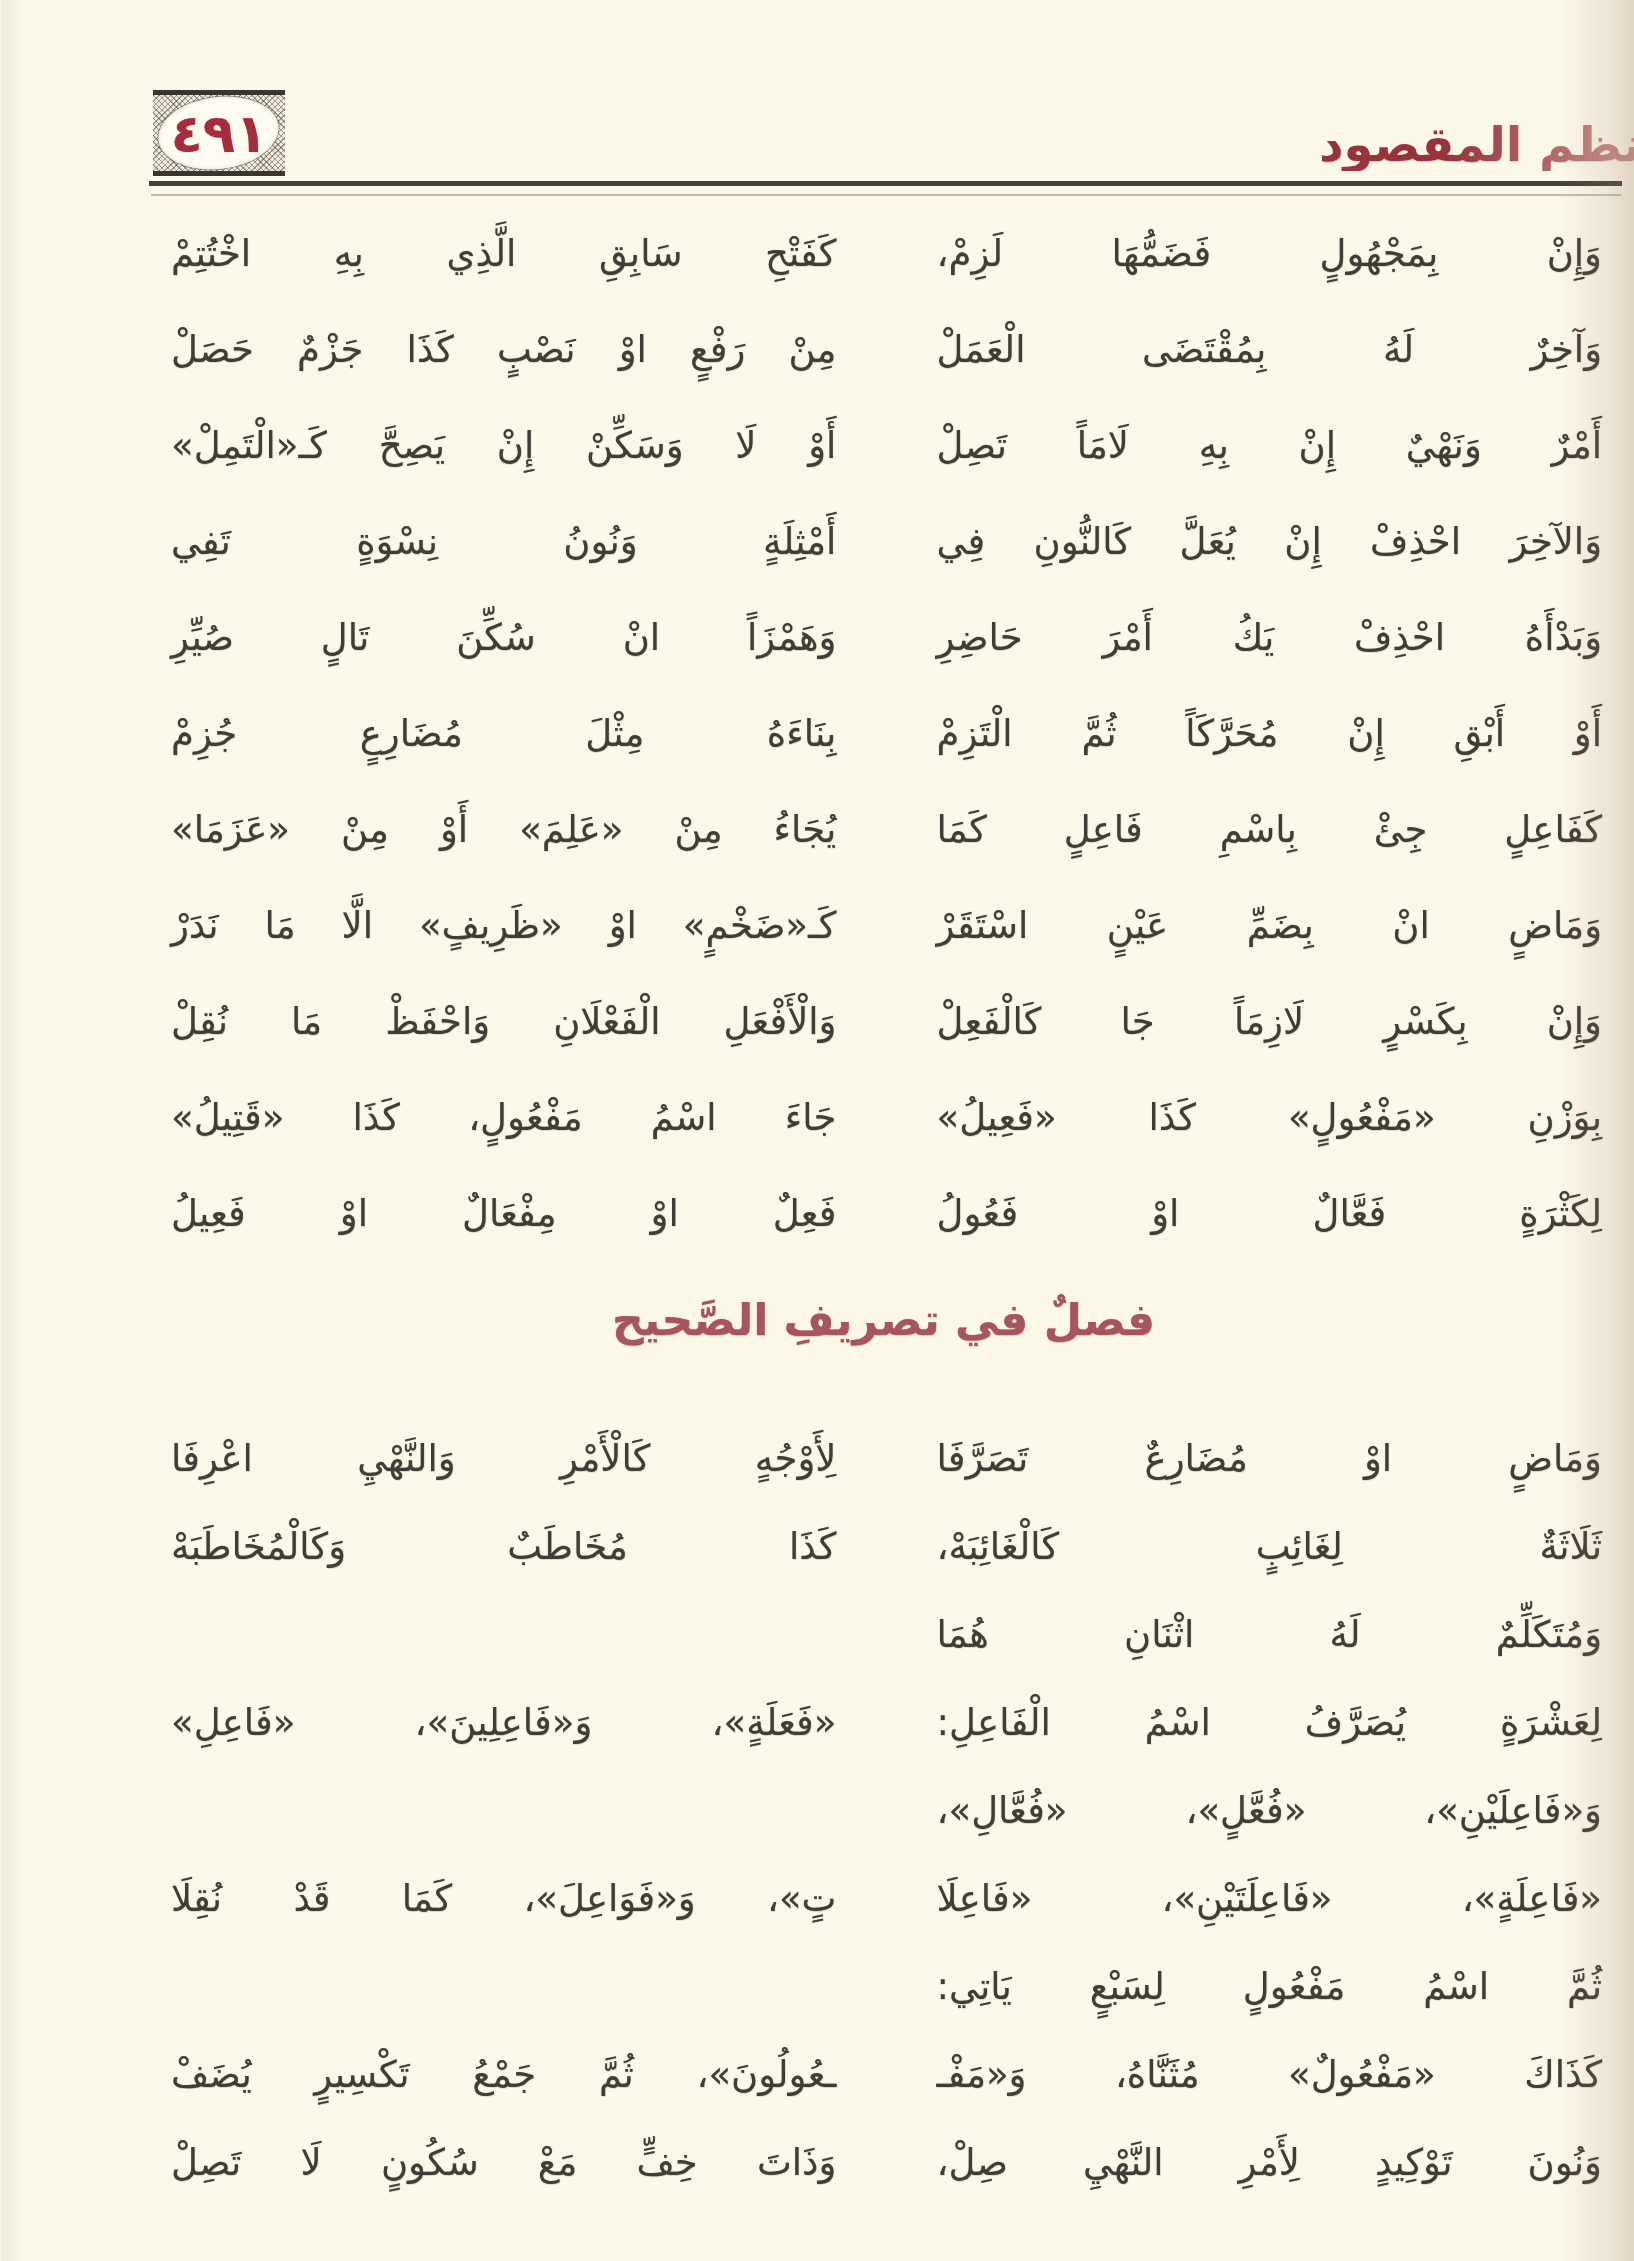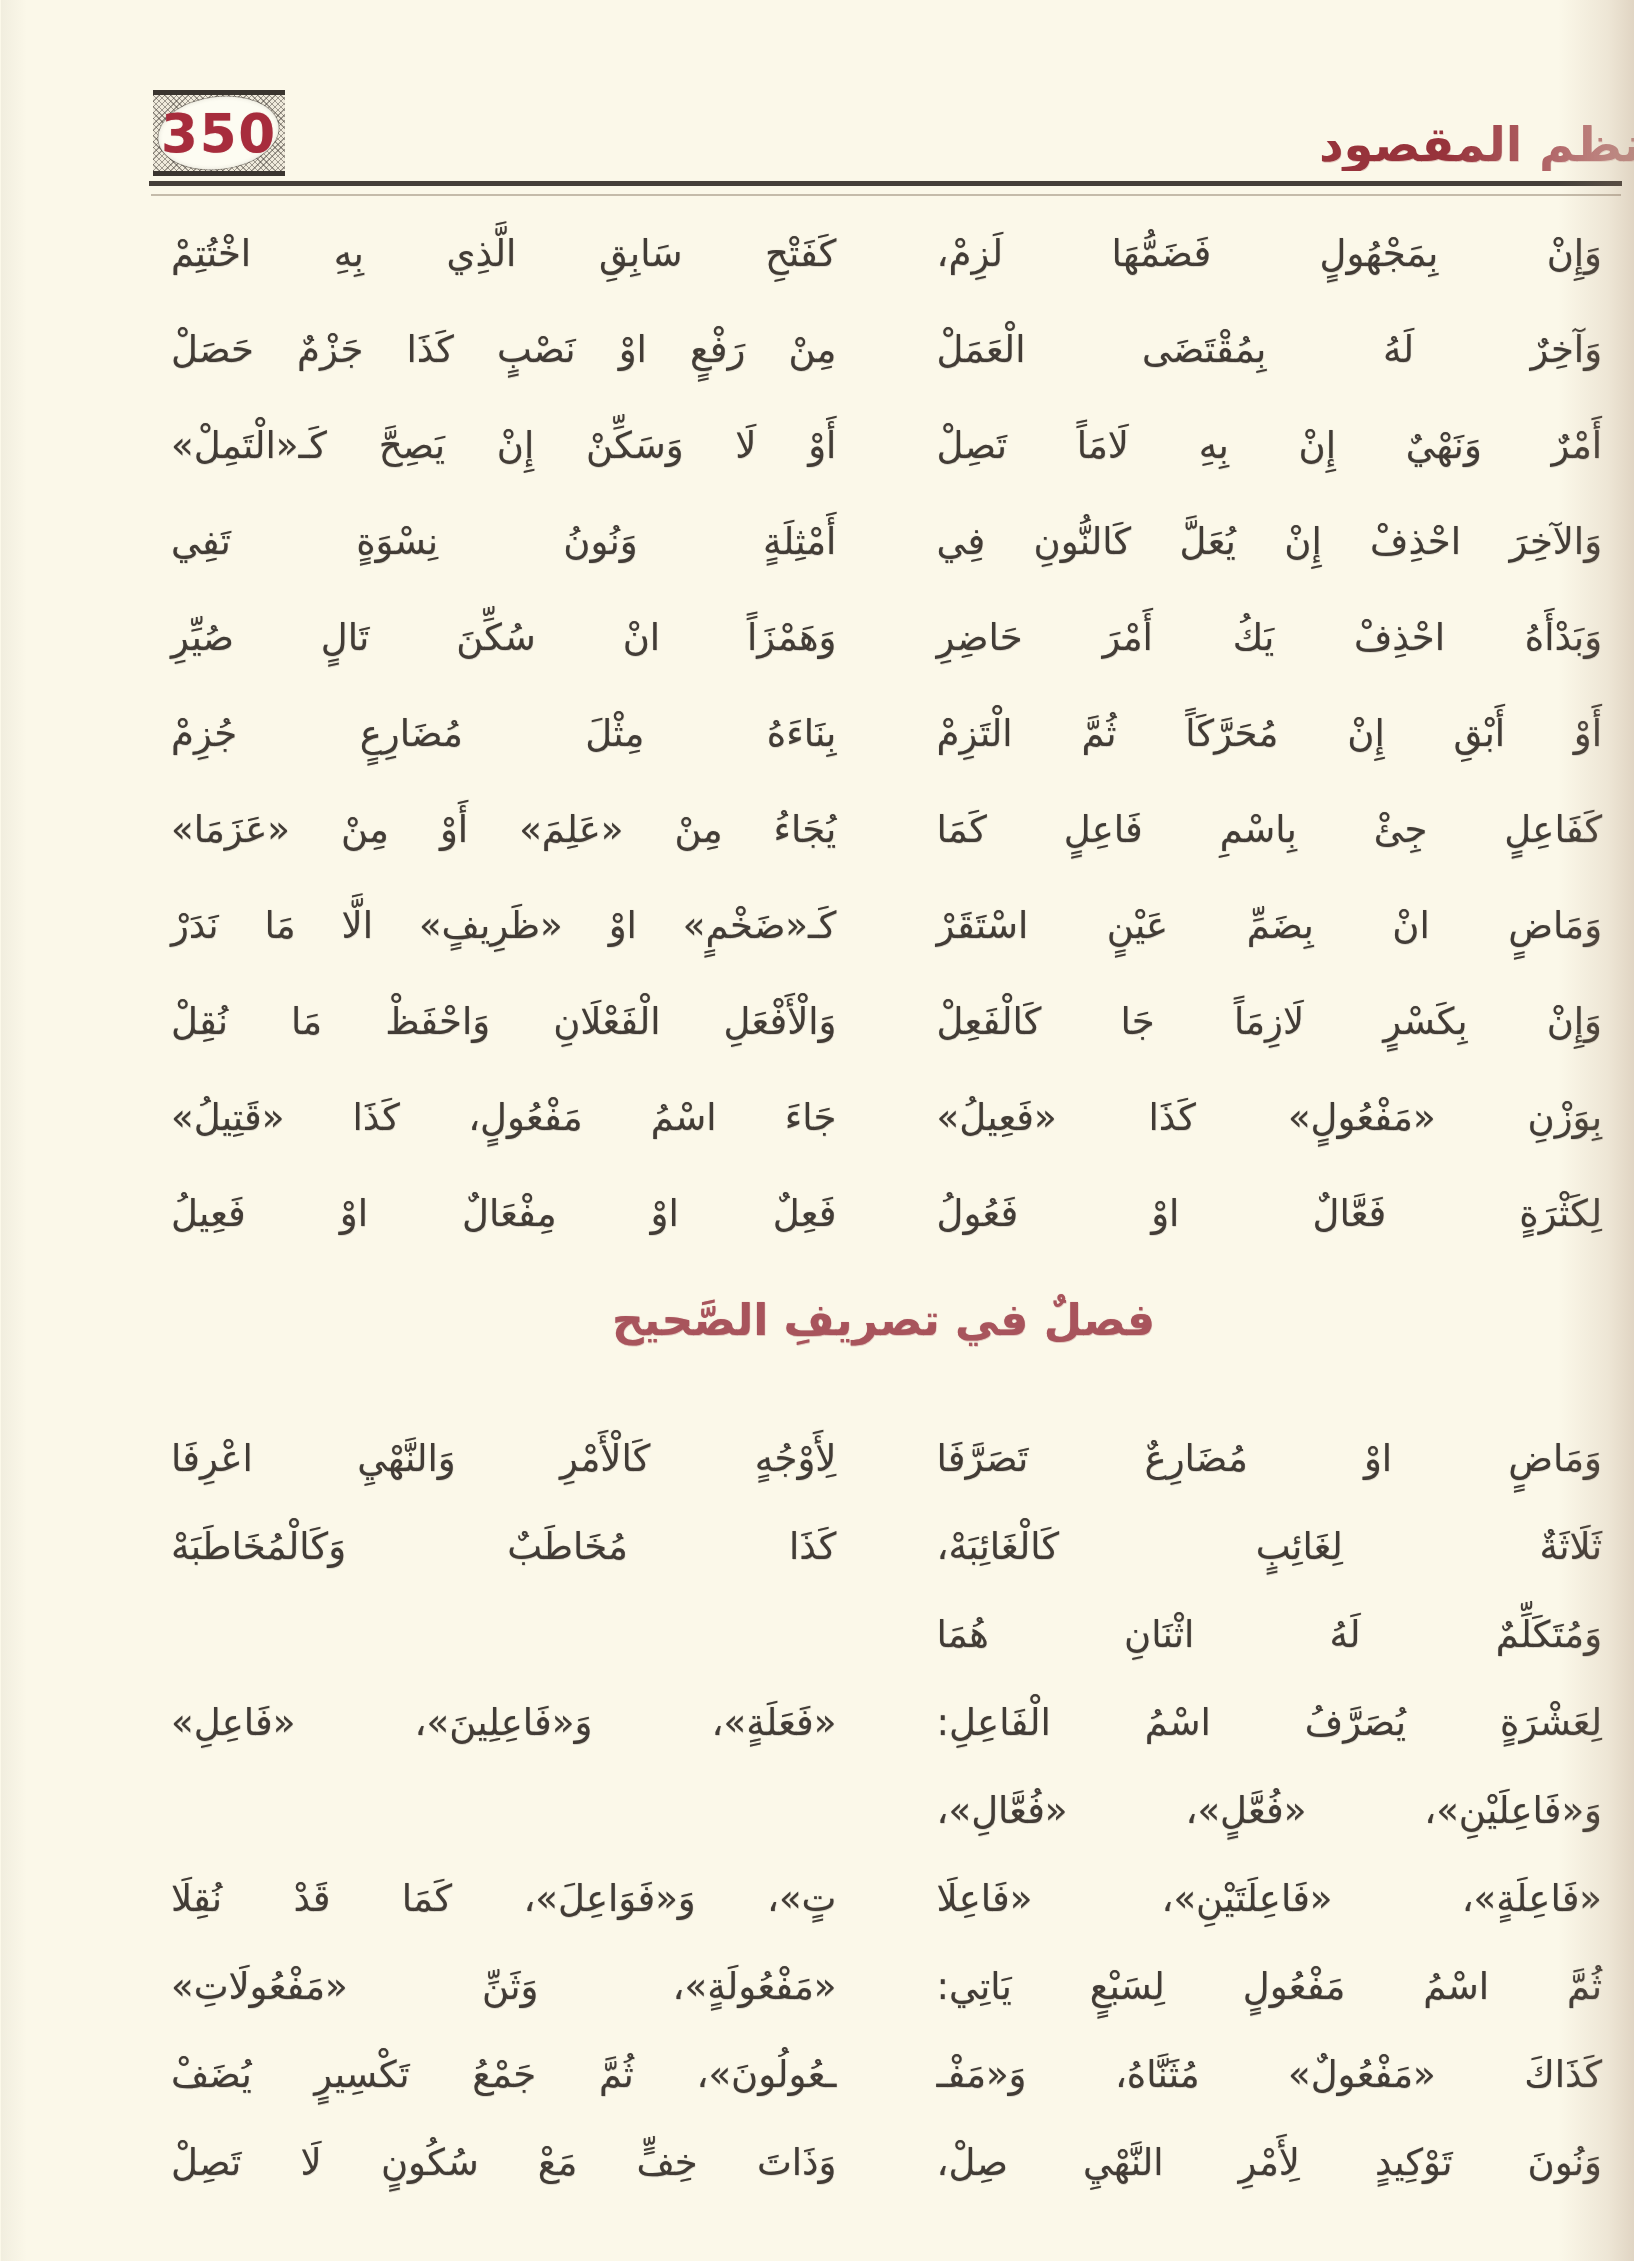--- a/index.html
+++ b/index.html
@@ -96,21 +96,21 @@
     position:absolute;left:165px;right:33px;top:1276px;height:86px;
     display:flex;align-items:center;justify-content:center;
     font-size:44px;font-weight:bold;color:var(--red-head);
     text-shadow:0 0 0.9px rgba(168,84,92,.55), 0.5px 0.9px 0.5px rgba(168,84,92,.25);
   }
 </style>
 </head>
 <body>
 
 <div class="badge">
-  <span class="num">350</span>
+  <span class="num">٤٩١</span>
 </div>
 <div class="book-title">نظم المقصود</div>
 <div class="header-rule"></div>
 
 <div class="poem poem-top">
   <div class="row">
     <div class="hemi">وَإِنْ بِمَجْهُولٍ فَضَمُّهَا لَزِمْ،</div>
     <div class="hemi">كَفَتْحِ سَابِقِ الَّذِي بِهِ اخْتُتِمْ</div>
   </div>
   <div class="row">
@@ -175,21 +175,20 @@
   </div>
   <div class="row">
     <div class="hemi">وَ«فَاعِلَيْنِ»، «فُعَّلٍ»، «فُعَّالِ»،</div>
   </div>
   <div class="row">
     <div class="hemi">«فَاعِلَةٍ»، «فَاعِلَتَيْنِ»، «فَاعِلَا</div>
     <div class="hemi">تٍ»، وَ«فَوَاعِلَ»، كَمَا قَدْ نُقِلَا</div>
   </div>
   <div class="row">
     <div class="hemi">ثُمَّ اسْمُ مَفْعُولٍ لِسَبْعٍ يَاتِي:</div>
-    <div class="hemi">«مَفْعُولَةٍ»، وَثَنِّ «مَفْعُولَاتِ»</div>
   </div>
   <div class="row">
     <div class="hemi">كَذَاكَ «مَفْعُولٌ» مُثَنَّاهُ، وَ«مَفْـ</div>
     <div class="hemi">ـعُولُونَ»، ثُمَّ جَمْعُ تَكْسِيرٍ يُضَفْ</div>
   </div>
   <div class="row">
     <div class="hemi">وَنُونَ تَوْكِيدٍ لِأَمْرِ النَّهْيِ صِلْ،</div>
     <div class="hemi">وَذَاتَ خِفٍّ مَعْ سُكُونٍ لَا تَصِلْ</div>
   </div>
 </div>

